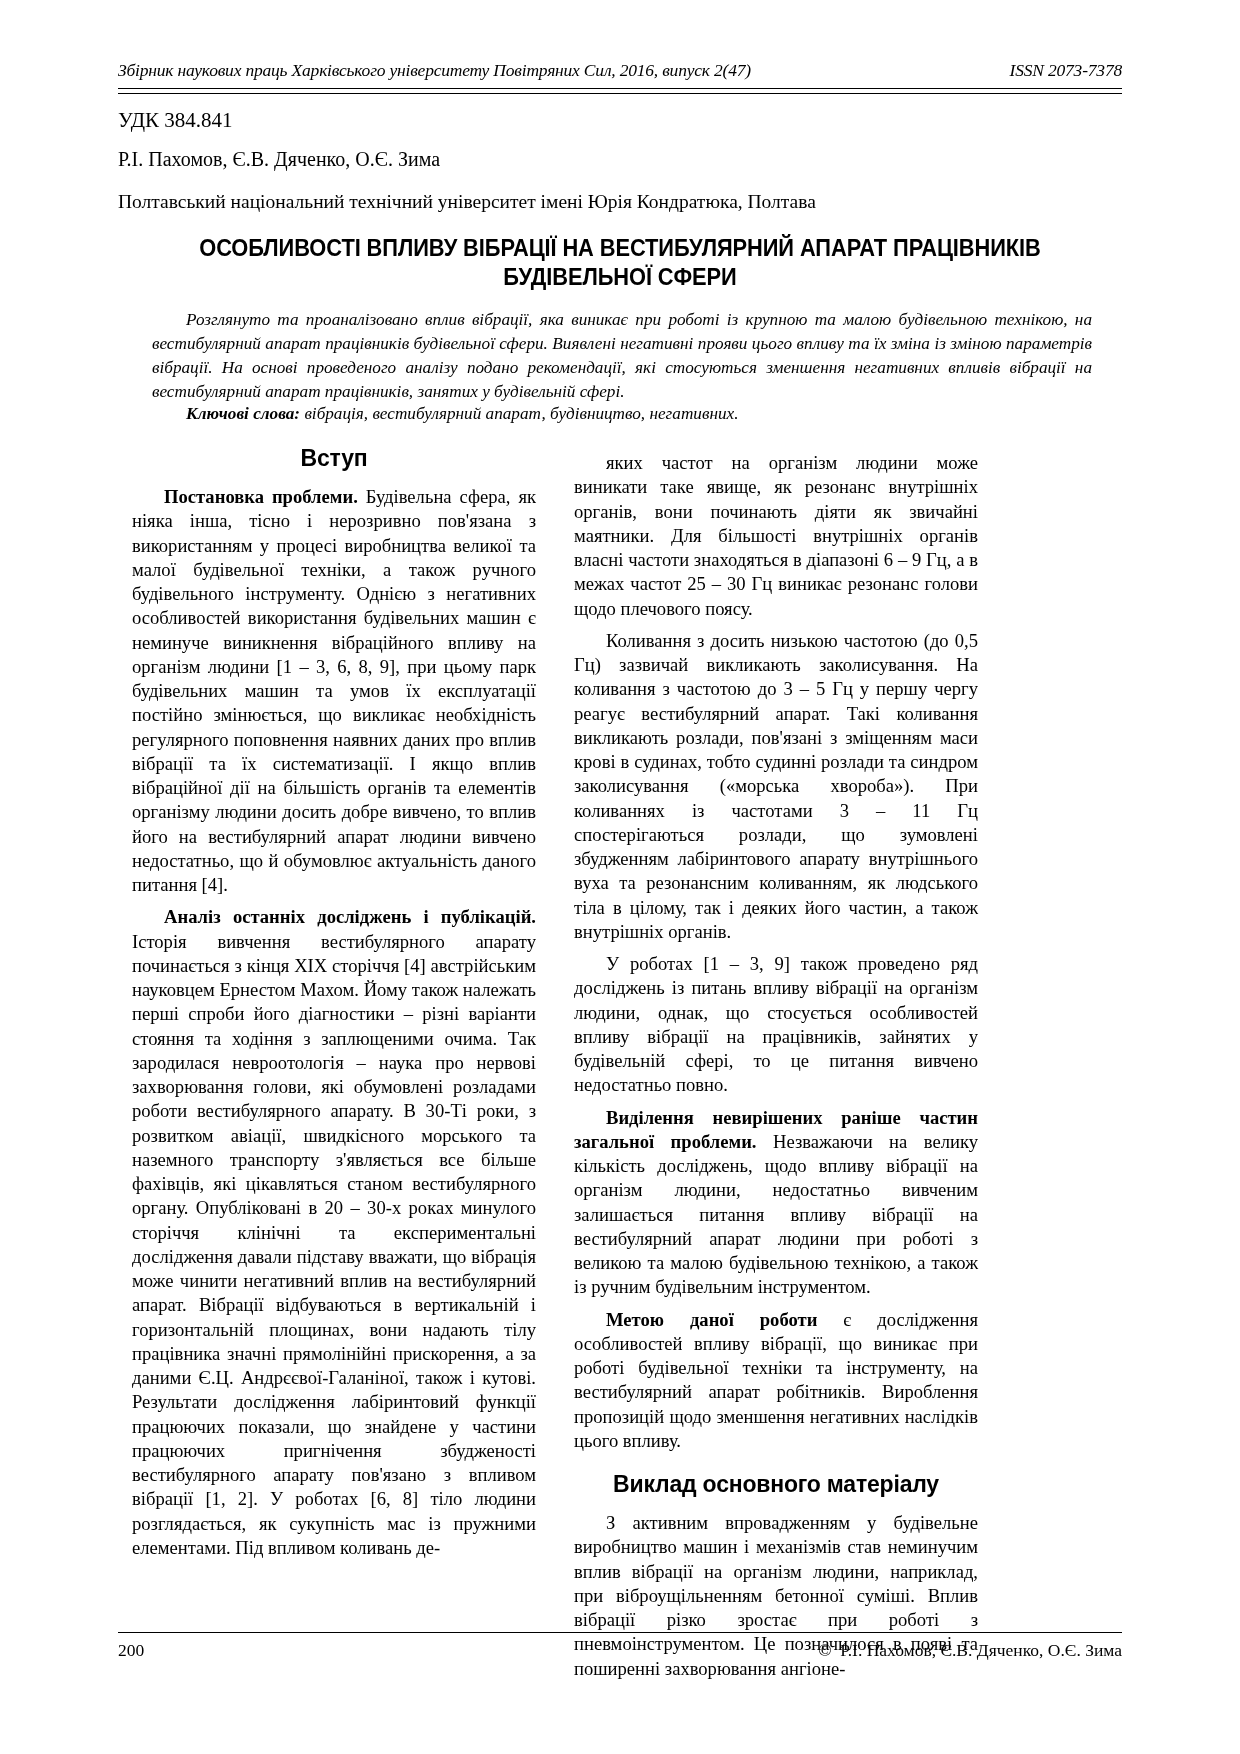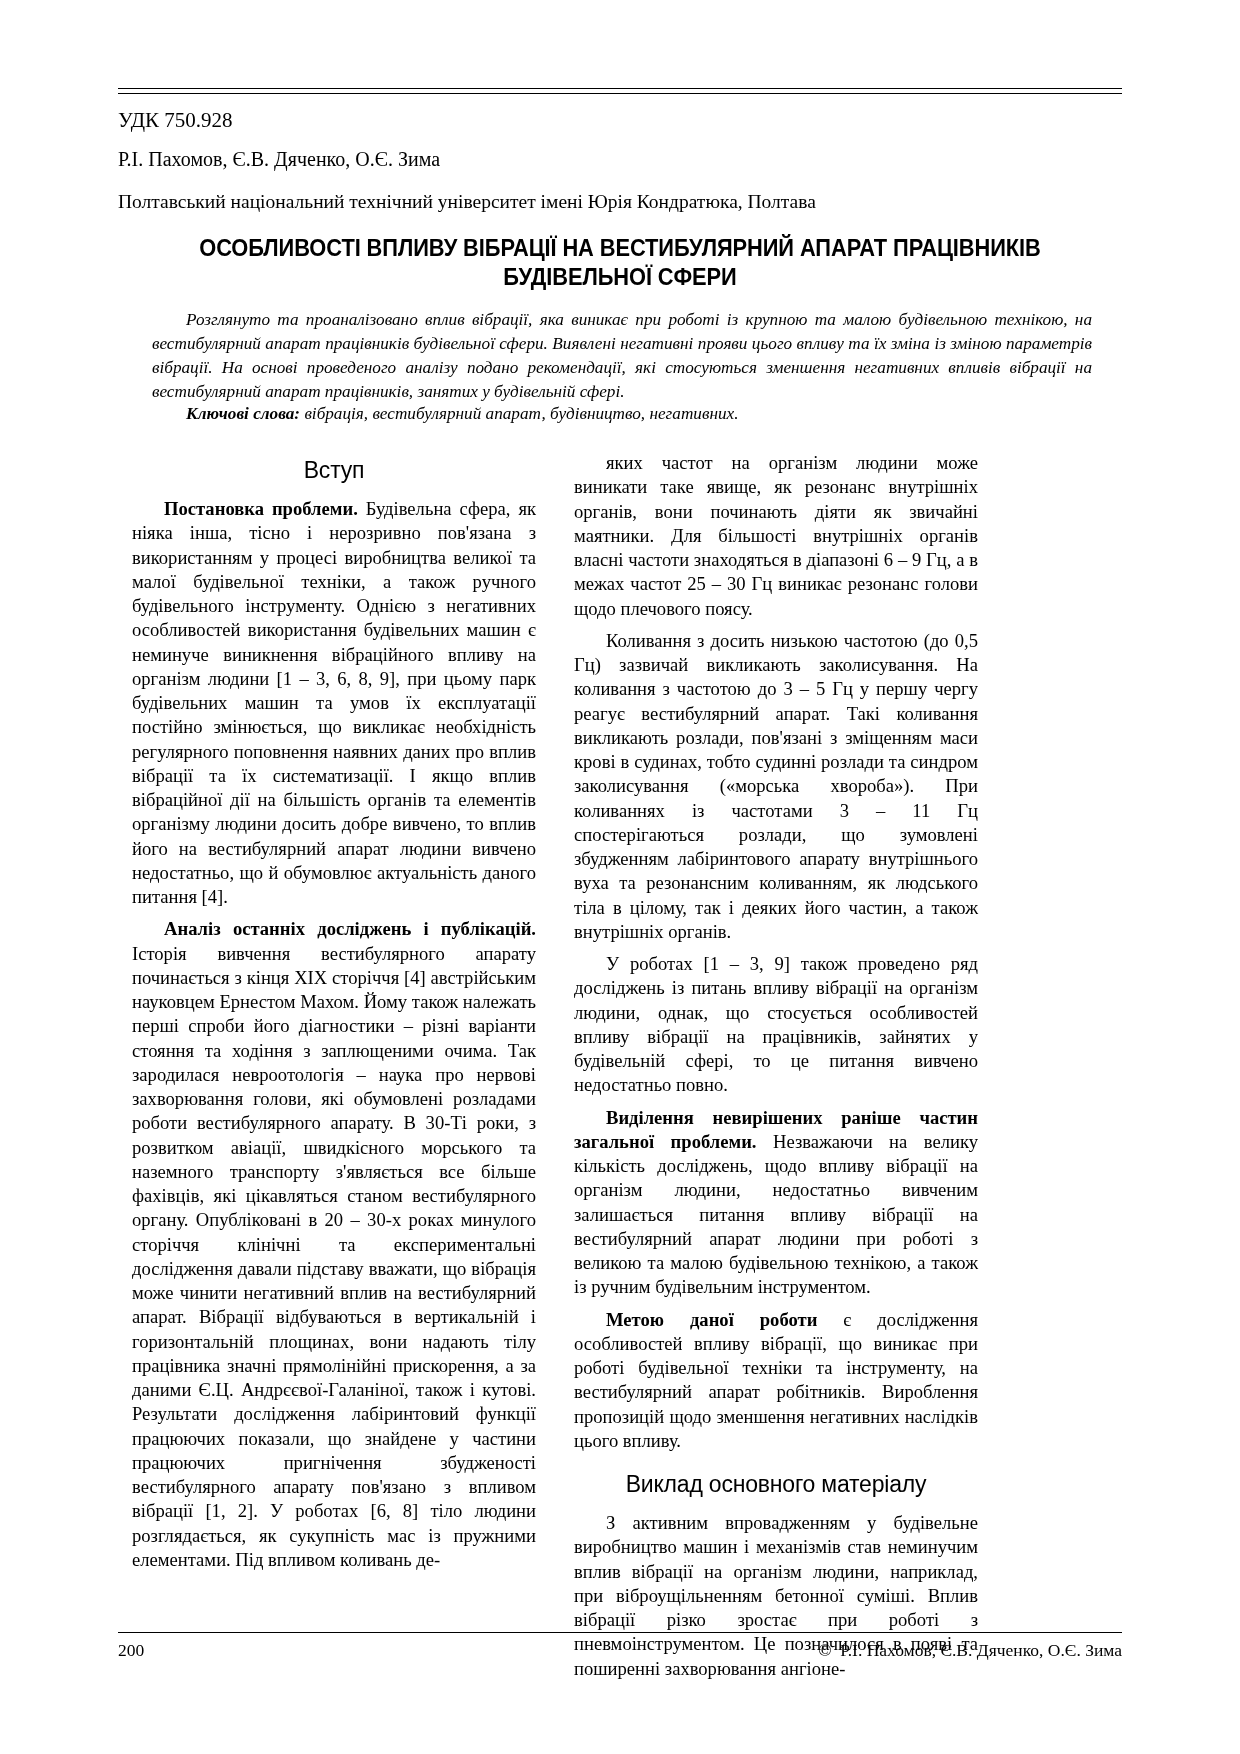--- a/index.html
+++ b/index.html
@@ -121,24 +121,24 @@
   .col p {
     margin: 8px;
     text-indent: 32px;
     text-align: justify;
     hyphens: none;
   }
   .col p b { font-weight: bold; }
 
   h2.sec {
     font-family: "Liberation Sans", "DejaVu Sans", sans-serif;
-    font-weight: normal;
+    font-weight: bold;
     font-size: 23px;
     text-align: center;
-    margin: 12px 0 12px 0;
+    margin: 0 0 12px 0;
     text-indent: 0;
     letter-spacing: -0.2px;
   }
   h2.sec.spaced { margin-top: 16px; }
 
   
   .rule-foot {
     position: absolute;
     left: 118px;
     top: 1632px;
@@ -155,23 +155,27 @@
     align-items: baseline;
     font-size: 17.5px;
   }
   .footer .copyright { white-space: nowrap; text-align: right; }
 </style>
 </head>
 <body>
 
 <div class="page">
 
+  <div class="runhead">
+    <span>Збірник наукових праць Харківського університету Повітряних Сил, 2016, випуск 2(47)</span>
+    <span class="issn">ISSN 2073-7378</span>
+  </div>
   <div class="rule-double"></div>
 
-  <div class="udk">УДК 750.928</div>
+  <div class="udk">УДК 384.841</div>
   <div class="authors">Р.І. Пахомов, Є.В. Дяченко, О.Є. Зима</div>
   <div class="affiliation">Полтавський національний технічний університет імені Юрія Кондратюка, Полтава</div>
   <div class="title">ОСОБЛИВОСТІ ВПЛИВУ ВІБРАЦІЇ НА ВЕСТИБУЛЯРНИЙ АПАРАТ ПРАЦІВНИКІВ БУДІВЕЛЬНОЇ СФЕРИ</div>
 
   <div class="abstract">Розглянуто та проаналізовано вплив вібрації, яка виникає при роботі із крупною та малою будівельною технікою, на вестибулярний апарат працівників будівельної сфери. Виявлені негативні прояви цього впливу та їх зміна із зміною параметрів вібрації. На основі проведеного аналізу подано рекомендації, які стосуються зменшення негативних впливів вібрації на вестибулярний апарат працівників, занятих у будівельній сфері.</div>
 
   <div class="keywords">
     <b>Ключові слова:</b><span> вібрація, вестибулярний апарат, будівництво, негативних.</span>
   </div>
 

